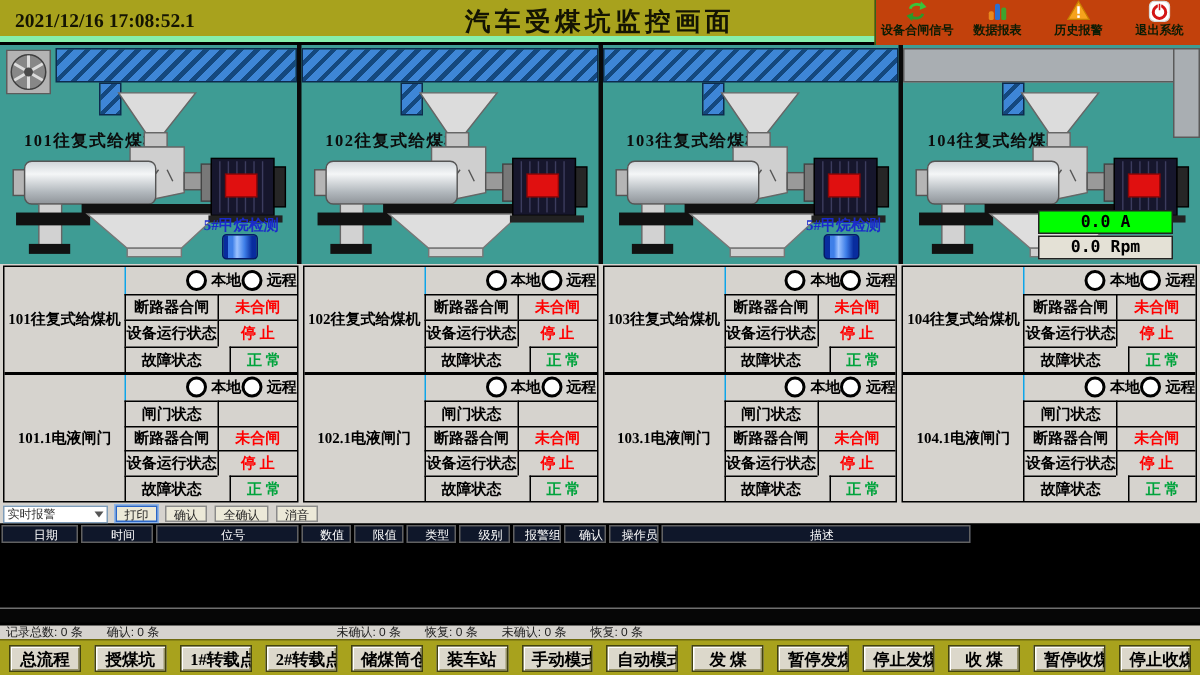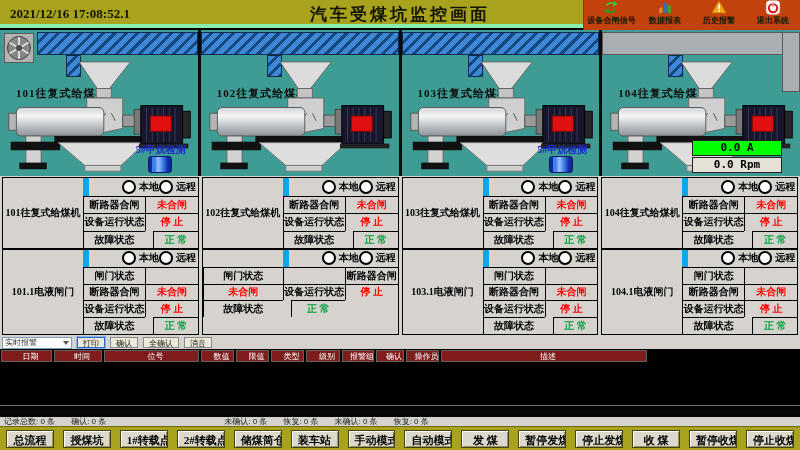--- a/index.html
+++ b/index.html
@@ -47,22 +47,22 @@
   
   .statusarea{position:absolute;top:176px;left:0;width:800px;height:160px;background:#d6d3ce;
               display:flex;gap:3px;padding:1px 2px;box-sizing:border-box;}
   .scol{flex:1;display:flex;flex-direction:column;border:1px solid #000;background:#d6d3ce;}
   .sblock{display:grid;grid-template-columns:80px 62px 1fr;}
   .sblock.top{height:70px;grid-template-rows:repeat(4,1fr);border-bottom:2px solid #000;}
   .sblock.bot{flex:1;grid-template-rows:repeat(5,1fr);}
   .sname{grid-row:1/-1;grid-column:1;display:flex;align-items:center;justify-content:center;
          font-size:10px;font-weight:bold;text-align:center;padding:0 2px;color:#000;
          font-family:"Liberation Serif",serif;}
-  .sradio{grid-column:2/4;border-left:6px solid #0ea5e9;display:flex;align-items:center;
-          justify-content:center;padding-left:31px;}
+  .sradio{grid-column:2/4;border-left:1px solid #0ea5e9;display:flex;align-items:center;
+          justify-content:flex-end;padding-left:31px;}
   .rgroup{display:flex;align-items:center;cursor:pointer;}
   .radio{width:10px;height:10px;border-radius:50%;background:#fff;border:2px solid #000;
          display:inline-block;margin-right:3px;}
   .rlabel{font-size:10px;font-weight:bold;color:#000;font-family:"Liberation Serif",serif;}
   .attr,.val{display:flex;align-items:center;justify-content:center;font-size:10px;font-weight:bold;
              border-left:1px solid #000;border-top:1px solid #000;color:#000;
              font-family:"Liberation Serif",serif;white-space:nowrap;}
   .val.red{color:#f00;}
   .val.green{color:#00a33c;margin-left:8px;}
 
@@ -73,21 +73,21 @@
          display:flex;align-items:center;justify-content:space-between;padding:0 2px;color:#333;cursor:pointer;}
   .combo-arrow{width:0;height:0;border-left:3px solid transparent;border-right:3px solid transparent;
                border-top:4px solid #555;}
   .tbtn{height:11px;background:#ece9d8;border:1px solid #8a8a8a;font-size:8px;line-height:9px;
         padding:1px 5px;color:#222;cursor:pointer;box-sizing:border-box;}
   .tbtn.focus{border:1px solid #2a66c8;box-shadow:0 0 0 1px #8fb6ea;}
 
   
   .alarmtable{position:absolute;top:349px;left:0;width:800px;height:68px;background:#000;}
   .ahead{display:flex;height:12px;padding-top:1px;padding-left:1px;}
-  .acell{background:#7f1d1d;border:1px solid #616161;color:#fff;font-size:8px;display:flex;
+  .acell{background:#0f172a;border:1px solid #616161;color:#fff;font-size:8px;display:flex;
          align-items:center;justify-content:center;margin-right:2px;box-sizing:border-box;
          white-space:nowrap;overflow:hidden;padding-left:8px;}
   .abody{height:43px;}
   .ascroll{height:9px;border-top:1px solid #6e6e6e;background:#060606;}
 
   
   .recline{position:absolute;top:417px;left:0;width:800px;height:9px;background:#d6d3ce;
            font-size:8px;color:#222;display:flex;align-items:center;white-space:nowrap;}
   .recline span{display:inline-block;transform-origin:left center;}
 
@@ -294,20 +294,21 @@
             </span>
         </div>
         <div class="attr">断路器合闸</div>
         <div class="val red">未合闸</div>
         <div class="attr">设备运行状态</div>
         <div class="val red">停 止</div>
         <div class="attr">故障状态</div>
         <div class="val green">正 常</div>
       </div>
       <div class="sblock bot">
+        <div class="sname">102.1电液闸门</div>
         <div class="sradio">
           <span class="rgroup">
               <span class="radio"></span>
               <span class="rlabel">本地</span>
             </span>
           <span class="rgroup">
               <span class="radio"></span>
               <span class="rlabel">远程</span>
             </span>
         </div>

